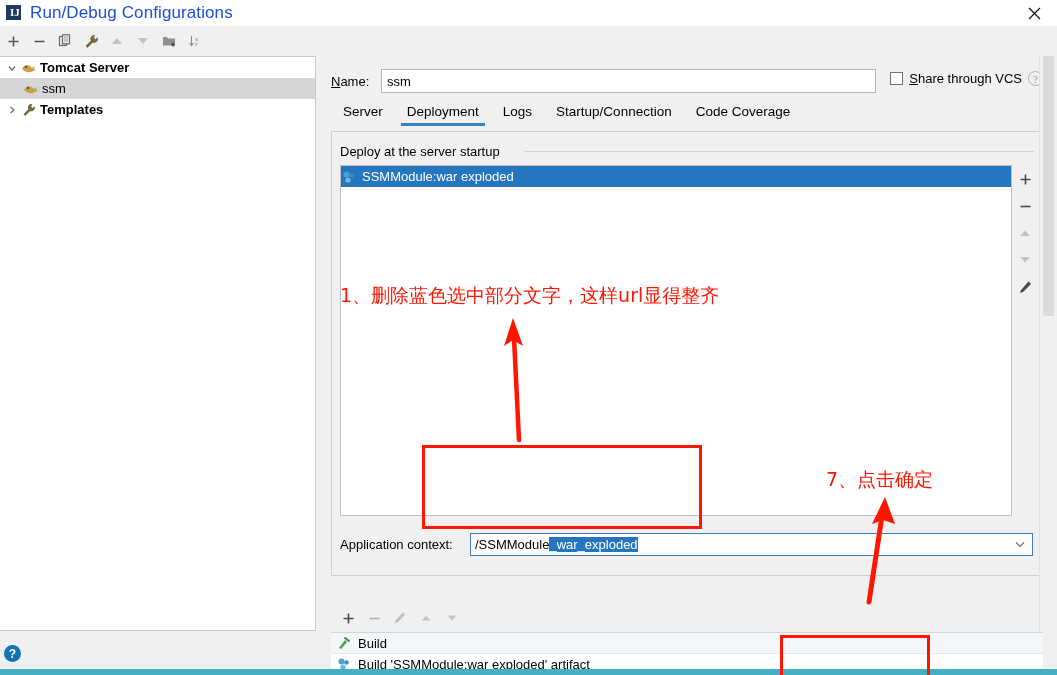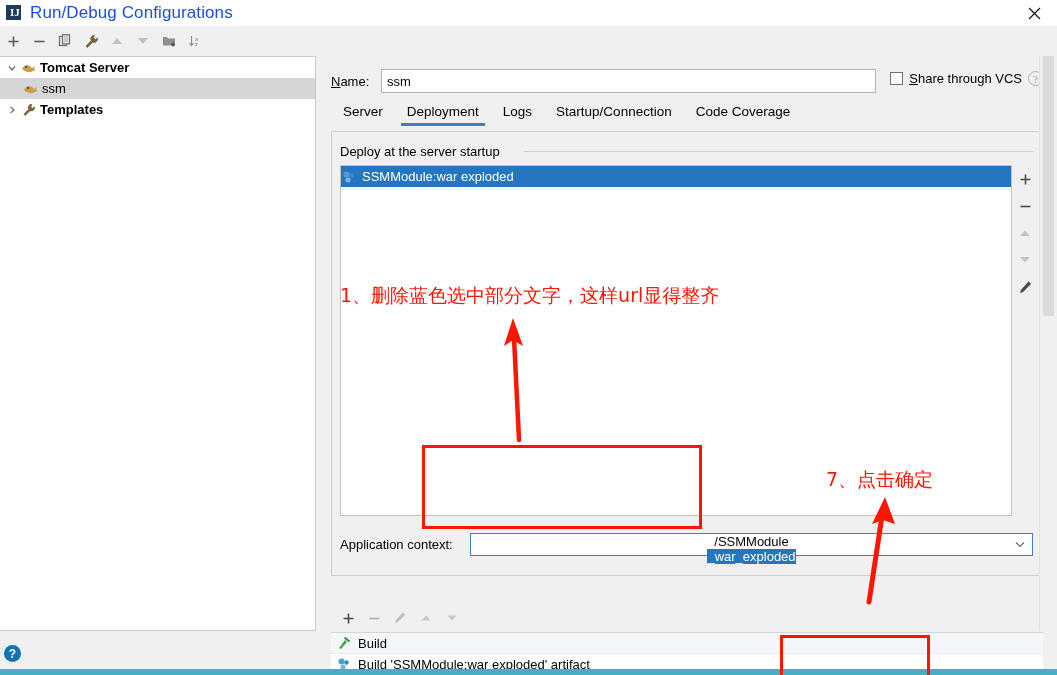--- a/index.html
+++ b/index.html
@@ -197,21 +197,20 @@
     display: flex; align-items: center;
   }
   .appctx-label { font-size: 13px; width: 130px; }
   .appctx-combo {
     position: relative;
     width: 563px; height: 23px;
     border: 1px solid #3b7fc4;
     background: #fff;
     display: flex; align-items: center;
     padding: 0 4px;
-    flex-direction: column;
   }
   .appctx-text { font-size: 13px; white-space: nowrap; }
   .appctx-sel { background: #2675bf; color: #ffffff; }
   .appctx-caret {
     position: absolute; right: 6px; top: 50%; transform: translateY(-50%);
   }
 
   
   .before-launch {
     position: absolute; left: 14px; top: 540px; width: 712px;

